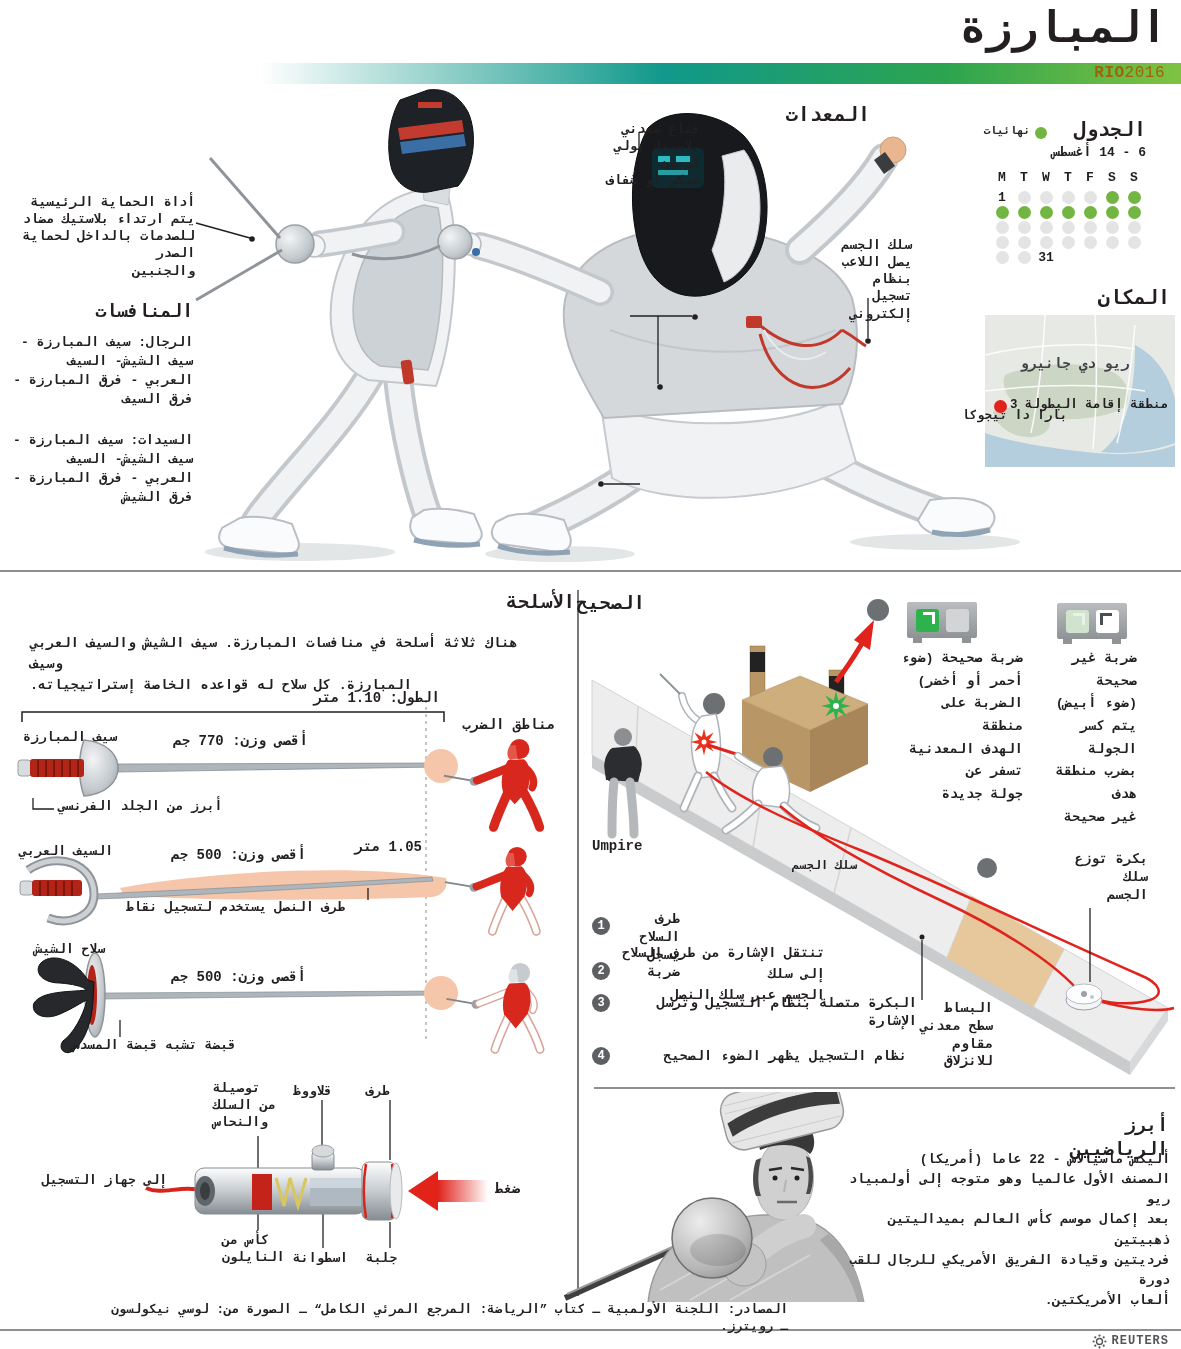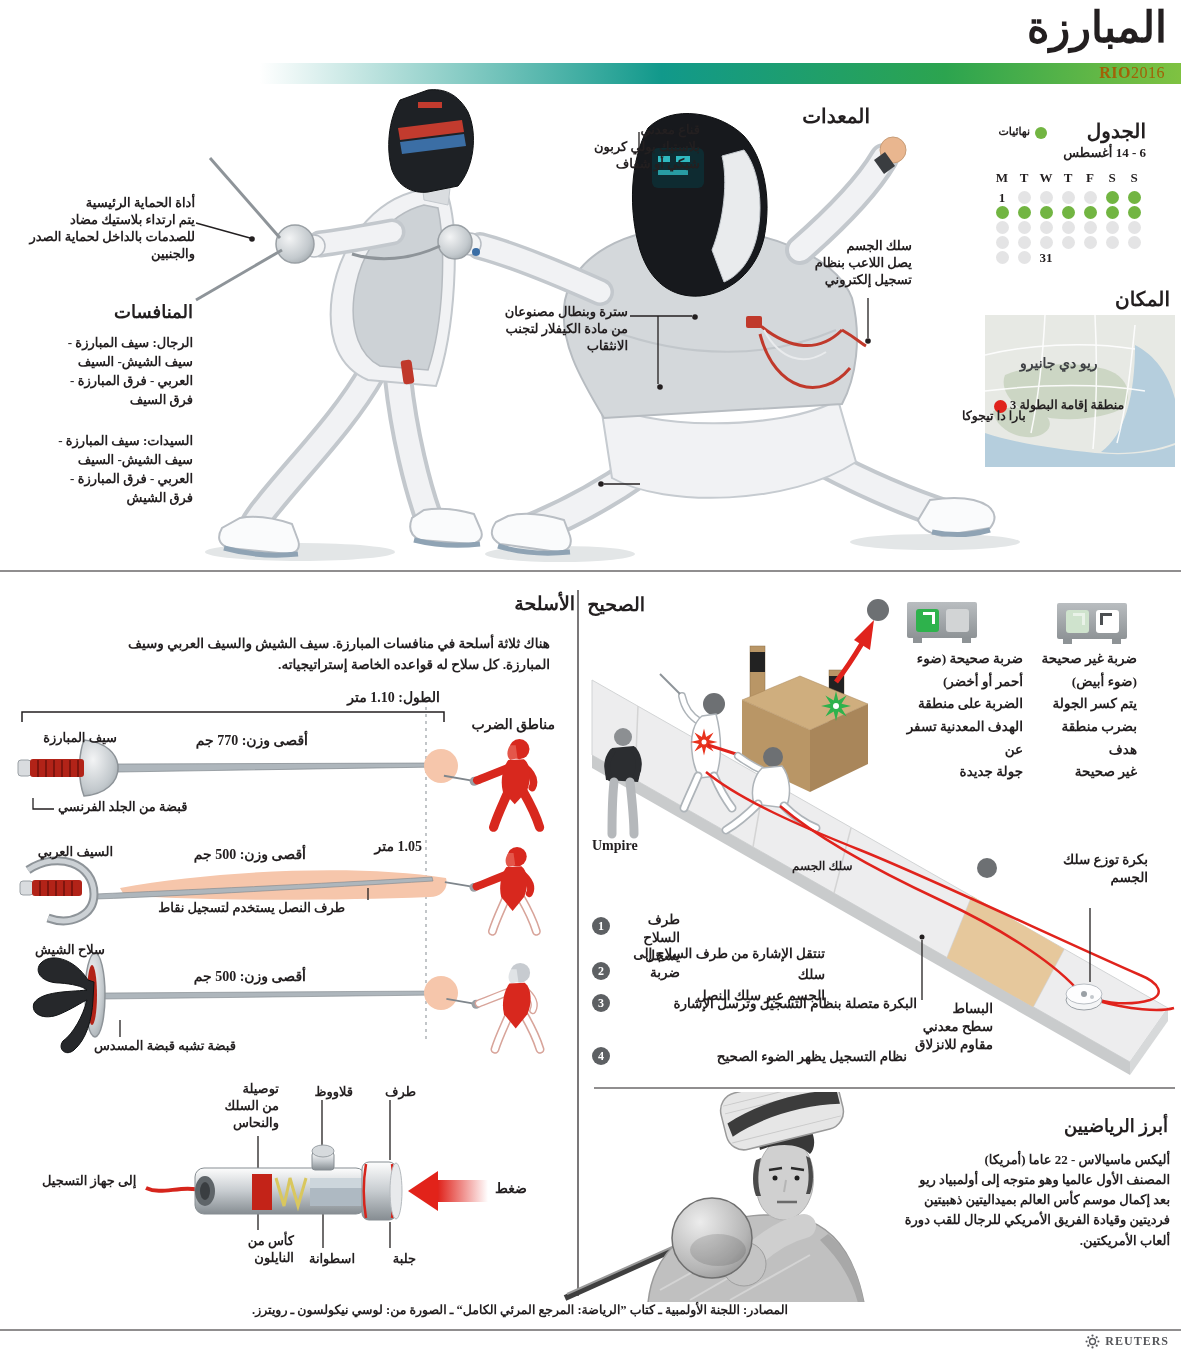--- a/index.html
+++ b/index.html
@@ -1,22 +1,22 @@
 <!DOCTYPE html>
 <html lang="ar"><head>
 <meta charset="utf-8">
 <style>
   html,body{margin:0;padding:0;background:#fff}
   #canvas{position:relative;width:1181px;height:1349px;background:#fff;overflow:hidden;
-          font-family:Liberation Serif, serif;color:#231f20}
+          font-family:Liberation Mono, monospace;color:#231f20}
   .abs{position:absolute}
   .lbl{position:absolute;direction:rtl;text-align:right;font-weight:bold;font-size:13px;
        line-height:1.32;white-space:pre-line;color:#231f20}
   .ltr{direction:ltr;text-align:left}
-  .ctr{text-align:right}
+  .ctr{text-align:left}
   .nowrap{white-space:nowrap}
   
   #page-title{position:absolute;right:14px;top:2px;font-size:43px;font-weight:bold;direction:rtl}
   #brandbar{position:absolute;left:0;top:63px;width:1181px;height:21px;
             background:linear-gradient(90deg,#ffffff 22%,#11998b 56%,#2ca44f 80%,#7fc241 100%)}
   #brand{position:absolute;right:16px;top:64px;font-size:16px;color:#a16207;letter-spacing:.5px}
   #brand .b2{font-weight:bold}
   
   #cal-days{position:absolute;left:991px;top:170px;display:flex}
   #cal-days span{width:22px;text-align:center;font-weight:bold;font-size:13px}
@@ -36,21 +36,21 @@
   .lightbox:before{left:6px}.lightbox:after{right:6px}
   .sq{width:23px;height:23px;border-radius:3px;position:relative}
   .mark{position:absolute;top:3px;right:4px;width:9px;height:9px}
   .mark.w{border-top:3px solid #fff;border-right:3px solid #fff}
   .mark.d{border-top:3px solid #4c4f52;border-left:3px solid #4c4f52;right:auto;left:4px}
   .mark.f{border-top:3px solid #e9f2e8;border-right:3px solid #e9f2e8}
   
   .stepnum{position:absolute;width:18px;height:18px;border-radius:50%;background:#5d6063;color:#fff;
            font-weight:bold;font-size:12px;display:flex;align-items:center;justify-content:center}
   
-  #agency{position:absolute;right:12px;top:1334px;display:flex;align-items:center;gap:5px;
+  #agency{position:absolute;right:12px;top:1334px;display:flex;gap:5px;
           font-size:12px;font-weight:bold;color:#55565a;letter-spacing:1px}
 </style>
 </head>
 <body>
 
 <div id="canvas">
 
   <svg width="1181" height="1349" viewBox="0 0 1181 1349" style="position:absolute;left:0;top:0">
     <defs>
       <linearGradient id="metalV" x1="0" y1="0" x2="0" y2="1">
@@ -540,43 +540,40 @@
   <div class="lbl" style="left:575px;top:121px;width:125px">قناع معدني
 بلاستيك بولي كربون
 شبكي أو شفاف</div>
   <div class="lbl" style="left:10px;top:194px;width:185px">أداة الحماية الرئيسية
 يتم ارتداء بلاستيك مضاد
 للصدمات بالداخل لحماية الصدر
 والجنبين</div>
   <div class="lbl" style="left:812px;top:237px;width:100px">سلك الجسم
 يصل اللاعب بنظام
 تسجيل إلكتروني</div>
-  <div class="lbl" style="left:488px;top:303px;width:140px">سترة وبنطال مصنوعان
-من مادة الكيفلار لتجنب
-الانثقاب</div>
 
   <div class="lbl" style="left:88px;top:301px;width:105px;font-size:18px">المنافسات</div>
   <div class="lbl" style="left:5px;top:334px;width:188px;line-height:1.45">الرجال: سيف المبارزة -
 سيف الشيش- السيف
 العربي - فرق المبارزة -
 فرق السيف</div>
   <div class="lbl" style="left:5px;top:432px;width:188px;line-height:1.45">السيدات: سيف المبارزة -
 سيف الشيش- السيف
 العربي - فرق المبارزة -
 فرق الشيش</div>
 
   <div class="lbl" style="left:480px;top:591px;width:95px;font-size:19px">الأسلحة</div>
   <div class="lbl ctr" style="left:30px;top:634px;width:520px;font-size:13.5px;line-height:1.55">هناك ثلاثة أسلحة في منافسات المبارزة. سيف الشيش والسيف العربي وسيف
 المبارزة. كل سلاح له قواعده الخاصة إستراتيجياته.</div>
   <div class="lbl" style="left:300px;top:689px;width:140px;font-size:14px">الطول: 1.10 متر</div>
   <div class="lbl" style="left:455px;top:716px;width:100px;font-size:14px">مناطق الضرب</div>
 
   <div class="lbl" style="left:5px;top:729px;width:112px">سيف المبارزة</div>
   <div class="lbl" style="left:128px;top:732px;width:180px;font-size:14px">أقصى وزن: 770 جم</div>
-  <div class="lbl nowrap" style="left:58px;top:798px">قبضة من الجلد الفرنسي</div>
+  <div class="lbl nowrap" style="left:58px;top:798px">أبرز من الجلد الفرنسي</div>
 
   <div class="lbl" style="left:350px;top:838px;width:72px;font-size:14px">1.05 متر</div>
   <div class="lbl" style="left:3px;top:843px;width:110px">السيف العربي</div>
   <div class="lbl" style="left:128px;top:846px;width:178px;font-size:14px">أقصى وزن: 500 جم</div>
   <div class="lbl" style="left:58px;top:899px;width:287px">طرف النصل يستخدم لتسجيل نقاط</div>
 
   <div class="lbl" style="left:3px;top:941px;width:102px">سلاح الشيش</div>
   <div class="lbl" style="left:128px;top:968px;width:178px;font-size:14px">أقصى وزن: 500 جم</div>
   <div class="lbl" style="left:40px;top:1037px;width:196px">قبضة تشبه قبضة المسدس</div>
 

